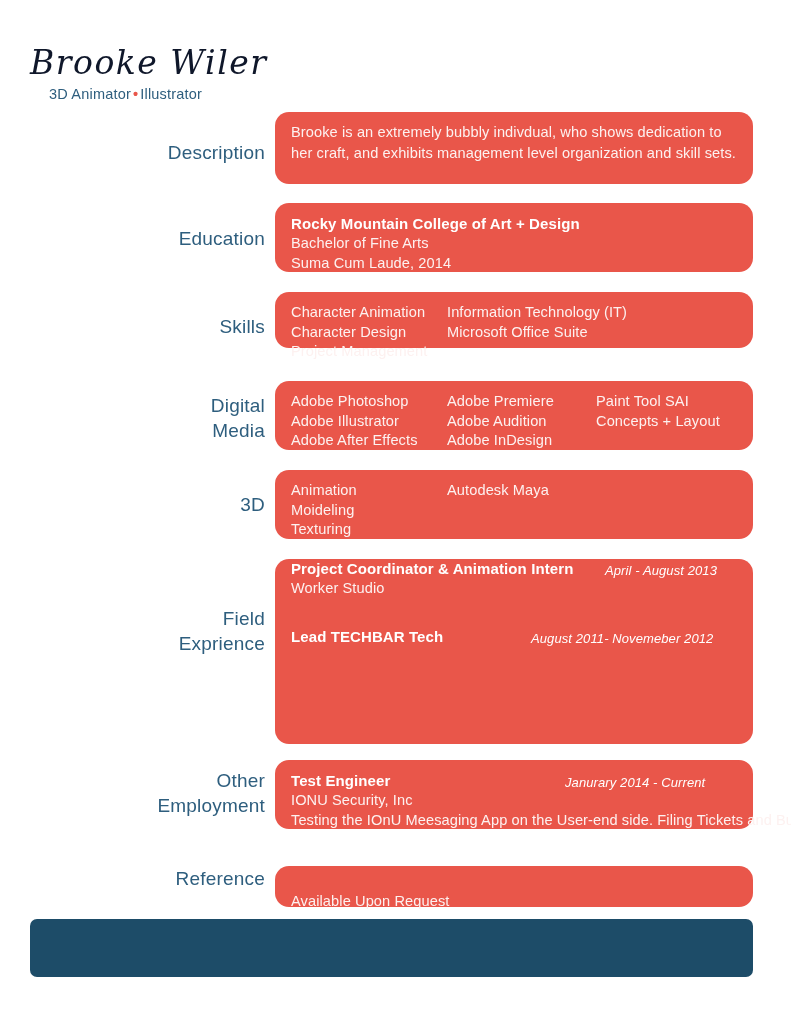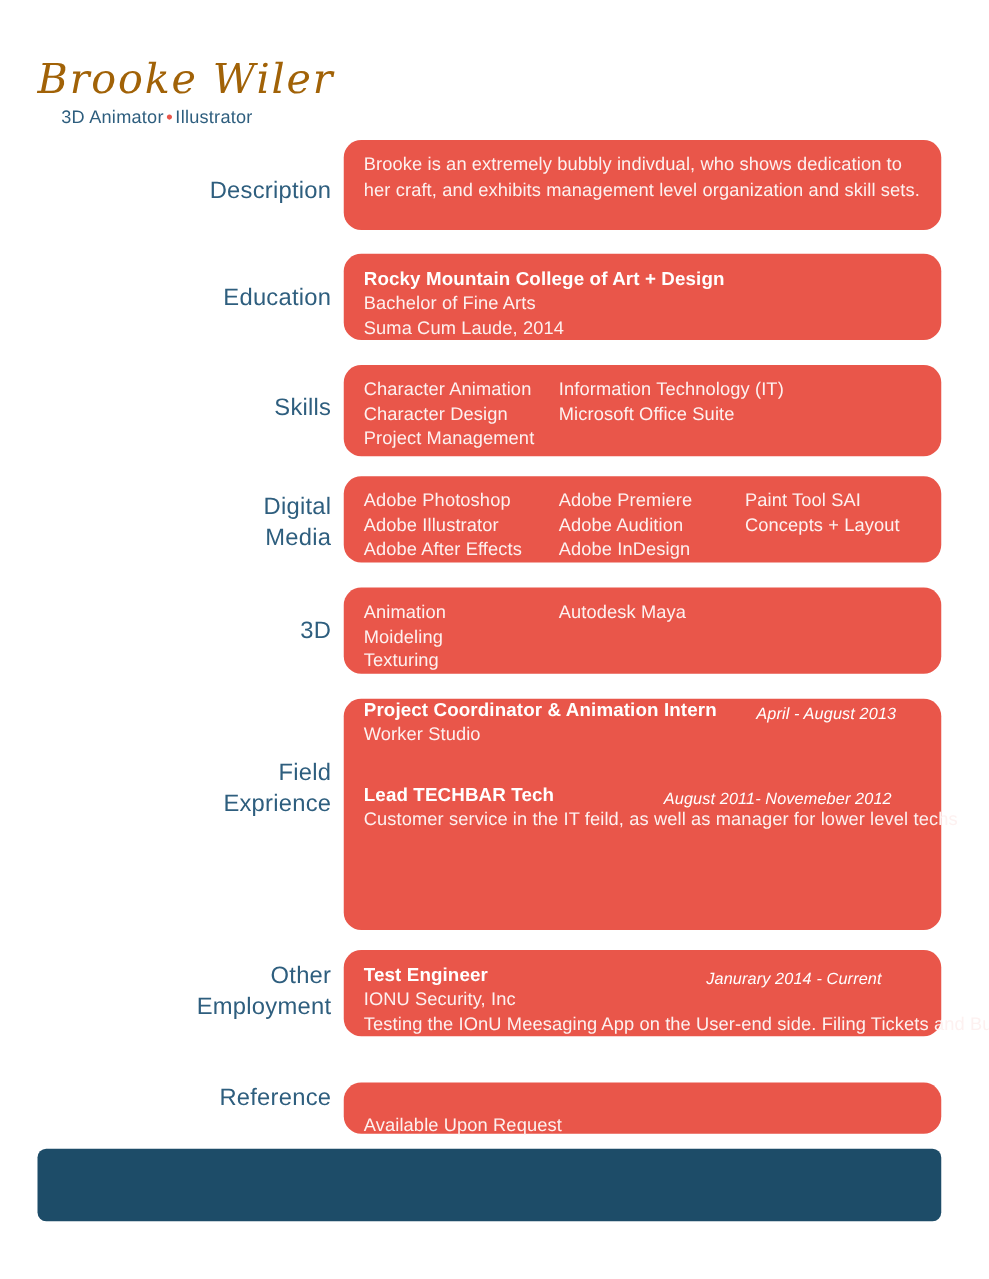--- a/index.html
+++ b/index.html
@@ -12,21 +12,21 @@
   .page { position:relative; width:791px; height:1023px; background:#fff; }
 
   
   .header { position:absolute; left:30px; top:46px; width:400px; }
   .name {
     font-family:"DejaVu Serif", serif;
     font-style:italic;
     font-weight:400;
     font-size:33px;
     letter-spacing:1.5px;
-    color:#a16207;
+    color:#0f172a;
     line-height:1.0;
     white-space:nowrap;
   }
   .subtitle {
     margin-top:7px; margin-left:19px;
     font-size:14.5px;
     font-weight:300;
     letter-spacing:0.2px;
     color:#2E5E7E;
     white-space:nowrap;
@@ -122,21 +122,21 @@
     <div class="label" style="top:23px;">Education</div>
     <div class="bar" style="top:0px; height:69px;">
       <div class="line bold" style="line-height:20px;">Rocky Mountain College of Art + Design</div>
       <div class="line">Bachelor of Fine Arts</div>
       <div class="line">Suma Cum Laude, 2014</div>
     </div>
   </div>
 
   <div class="row" style="top:292px;">
     <div class="label" style="top:22px;">Skills</div>
-    <div class="bar" style="top:0px; height:73px;">
+    <div class="bar" style="top:0px; height:56px;">
       <div class="cols" style="height:60px;">
         <div class="col c1">
           <div class="line">Character Animation</div>
           <div class="line">Character Design</div>
           <div class="line">Project Management</div>
         </div>
         <div class="col c2">
           <div class="line">Information Technology (IT)</div>
           <div class="line">Microsoft Office Suite</div>
         </div>
@@ -198,21 +198,20 @@
           <span class="line ital jd" style="left:314px;">April - August 2013</span>
         </div>
         <div class="line">Worker Studio</div>
       </div>
 
       <div class="job">
         <div class="title-row">
           <span class="line bold jt">Lead TECHBAR Tech</span>
           <span class="line ital jd" style="left:240px;">August 2011- Novemeber 2012</span>
         </div>
-        <div class="line">Customer service in the IT feild, as well as manager for lower level techs</div>
       </div>
 
     </div>
   </div>
 
   <div class="row" style="top:760px;">
     <div class="label" style="top:8px;">
       <div>Other</div>
       <div>Employment</div>
     </div>

